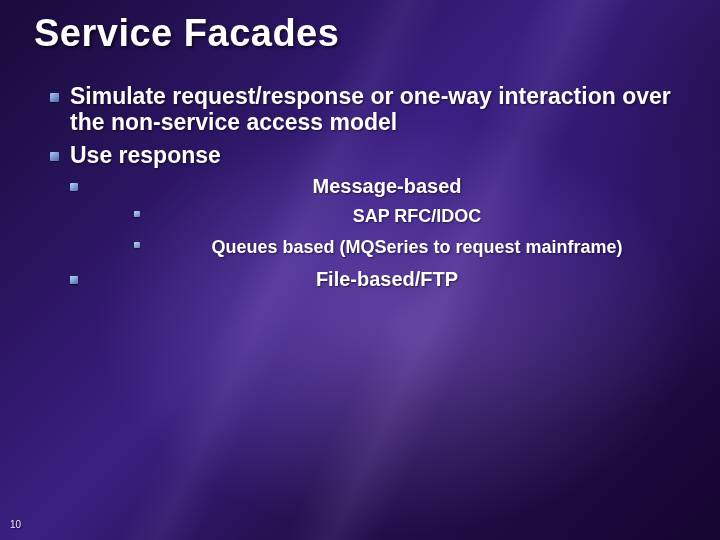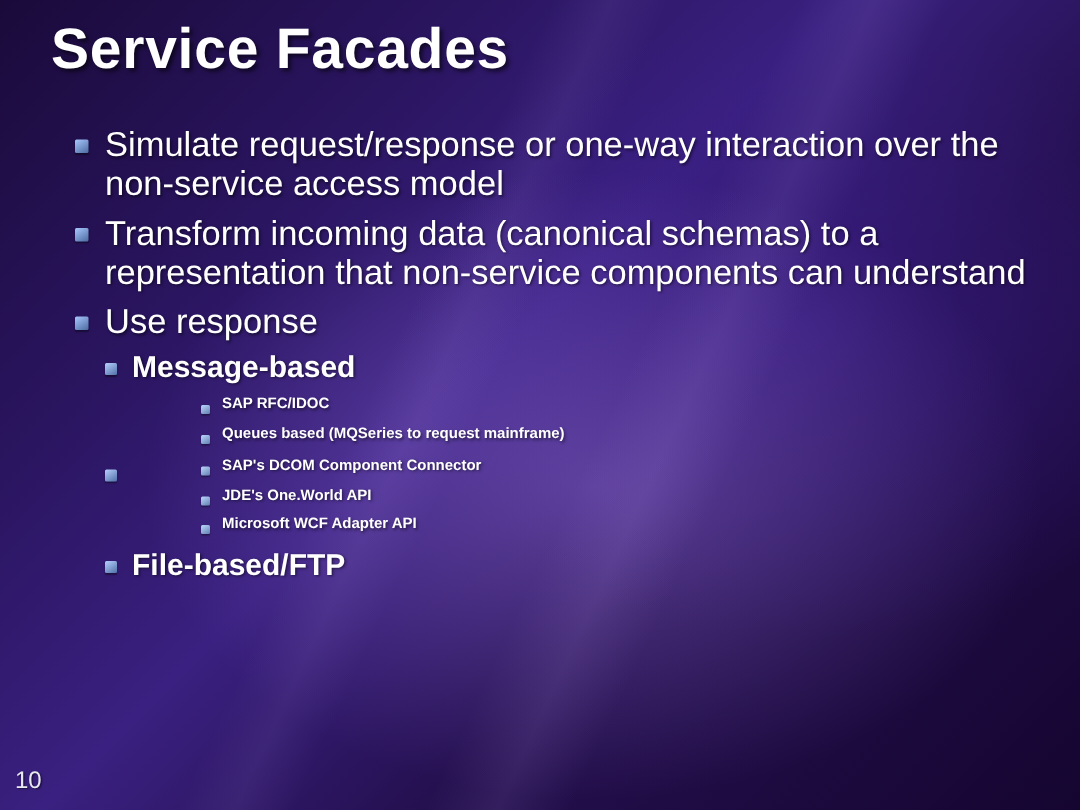--- a/index.html
+++ b/index.html
@@ -33,21 +33,21 @@
     letter-spacing: 0.5px;
     color: #ffffff;
     text-shadow: 2px 2px 3px rgba(0,0,0,0.6);
     margin-bottom: 28px;
   }
   ul { list-style: none; }
   .lvl1 { padding-left: 22px; }
   .lvl1 > li {
     position: relative;
     font-size: 23px;
-    font-weight: normal;
+    font-weight: bold;
     line-height: 1.15;
     margin-bottom: 6px;
     text-shadow: 1px 1px 2px rgba(0,0,0,0.55);
     padding-left: 14px;
   }
   .lvl1 > li::before {
     content: "";
     position: absolute;
     left: -6px; top: 10px;
     width: 9px; height: 9px;
@@ -57,34 +57,35 @@
   }
   .lvl2 { padding-left: 40px; margin-top: 10px; }
   .lvl2 > li {
     position: relative;
     font-size: 20px;
     font-weight: bold;
     line-height: 1.2;
     margin-bottom: 4px;
     text-shadow: 1px 1px 2px rgba(0,0,0,0.55);
     padding-left: 14px;
+    text-align: center;
   }
   .lvl2 > li::before {
     content: "";
     position: absolute;
     left: -4px; top: 9px;
     width: 8px; height: 8px;
     background: linear-gradient(145deg, #b8d0ff, #5070a8);
     border-radius: 1px;
     box-shadow: 0 1px 1px rgba(0,0,0,0.4);
   }
   .lvl3 { padding-left: 48px; margin-top: 6px; margin-bottom: 8px; }
   .lvl3 > li {
     position: relative;
-    font-size: 10px;
+    font-size: 18px;
     font-weight: bold;
     line-height: 1.35;
     margin-bottom: 6px;
     text-shadow: 1px 1px 2px rgba(0,0,0,0.5);
     padding-left: 12px;
   }
   .lvl3 > li::before {
     content: "";
     position: absolute;
     left: -2px; top: 7px;
@@ -92,51 +93,45 @@
     background: linear-gradient(145deg, #c0d8ff, #6080b0);
     border-radius: 1px;
     box-shadow: 0 1px 1px rgba(0,0,0,0.4);
   }
   .lvl2.spaced { margin-top: 6px; }
   .lvl2.spaced > li { margin-bottom: 8px; }
   .pagenum {
     position: absolute;
     left: 10px;
     bottom: 10px;
-    font-size: 16px;
+    font-size: 10px;
     color: #e8e8f0;
     text-shadow: 1px 1px 1px rgba(0,0,0,0.5);
   }
 </style>
 </head>
 <body>
 
 <div class="slide">
   <h1 class="title">Service Facades</h1>
 
   <ul class="lvl1">
     <li>Simulate request/response or one-way interaction over the non-service access model</li>
-    <li>Transform incoming data (canonical schemas) to a representation that non-service components can understand</li>
     <li>Use response</li>
   </ul>
 
   <ul class="lvl2 spaced">
     <li>
       <span>Message-based</span>
       <ul class="lvl3">
         <li>SAP RFC/IDOC</li>
         <li>Queues based (MQSeries to request mainframe)</li>
       </ul>
     </li>
     <li>
-      <ul class="lvl3">
-        <li>SAP's DCOM Component Connector</li>
-        <li>JDE's One.World API</li>
-        <li>Microsoft WCF Adapter API</li>
-      </ul>
     </li>
     <li>
       <span>File-based/FTP</span>
     </li>
   </ul>
 
   <div class="pagenum">10</div>
 </div>
 
 </body></html>

